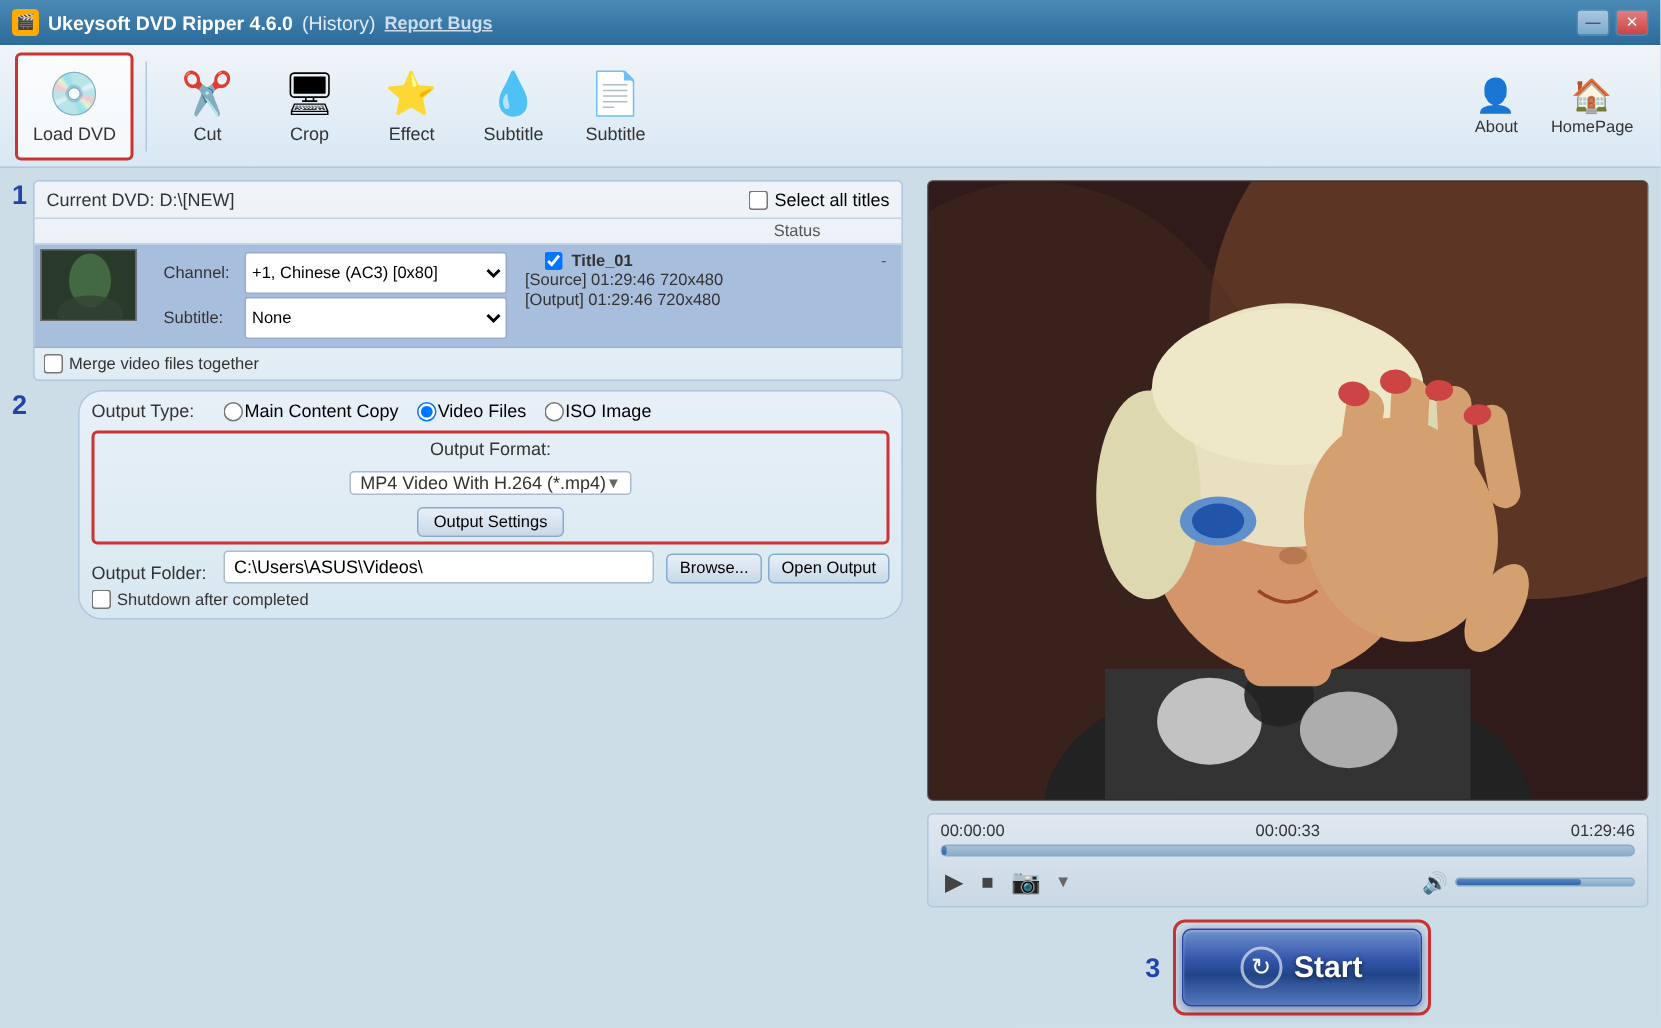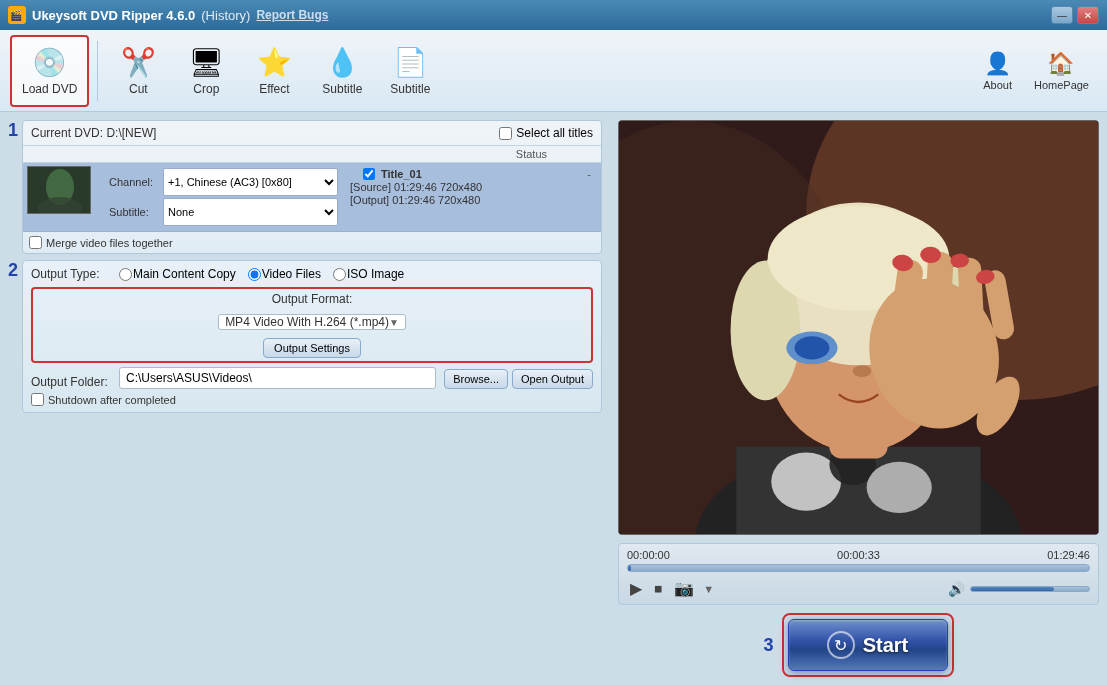--- a/index.html
+++ b/index.html
@@ -246,22 +246,23 @@
       align-items: center;
       gap: 4px;
       font-size: 11px;
       color: #333;
     }
 
     
     .output-section {
       background: linear-gradient(to bottom, #e8f0f8, #d8e8f0);
       border: 1px solid #b0c8de;
-      border-radius: 4px;
+      border-radius: 16px;
       padding: 6px 8px;
+      margin-left: 30px;
     }
     .output-type-row {
       display: flex;
       align-items: center;
       gap: 8px;
       margin-bottom: 6px;
     }
     .output-label {
       font-size: 12px;
       color: #333;

